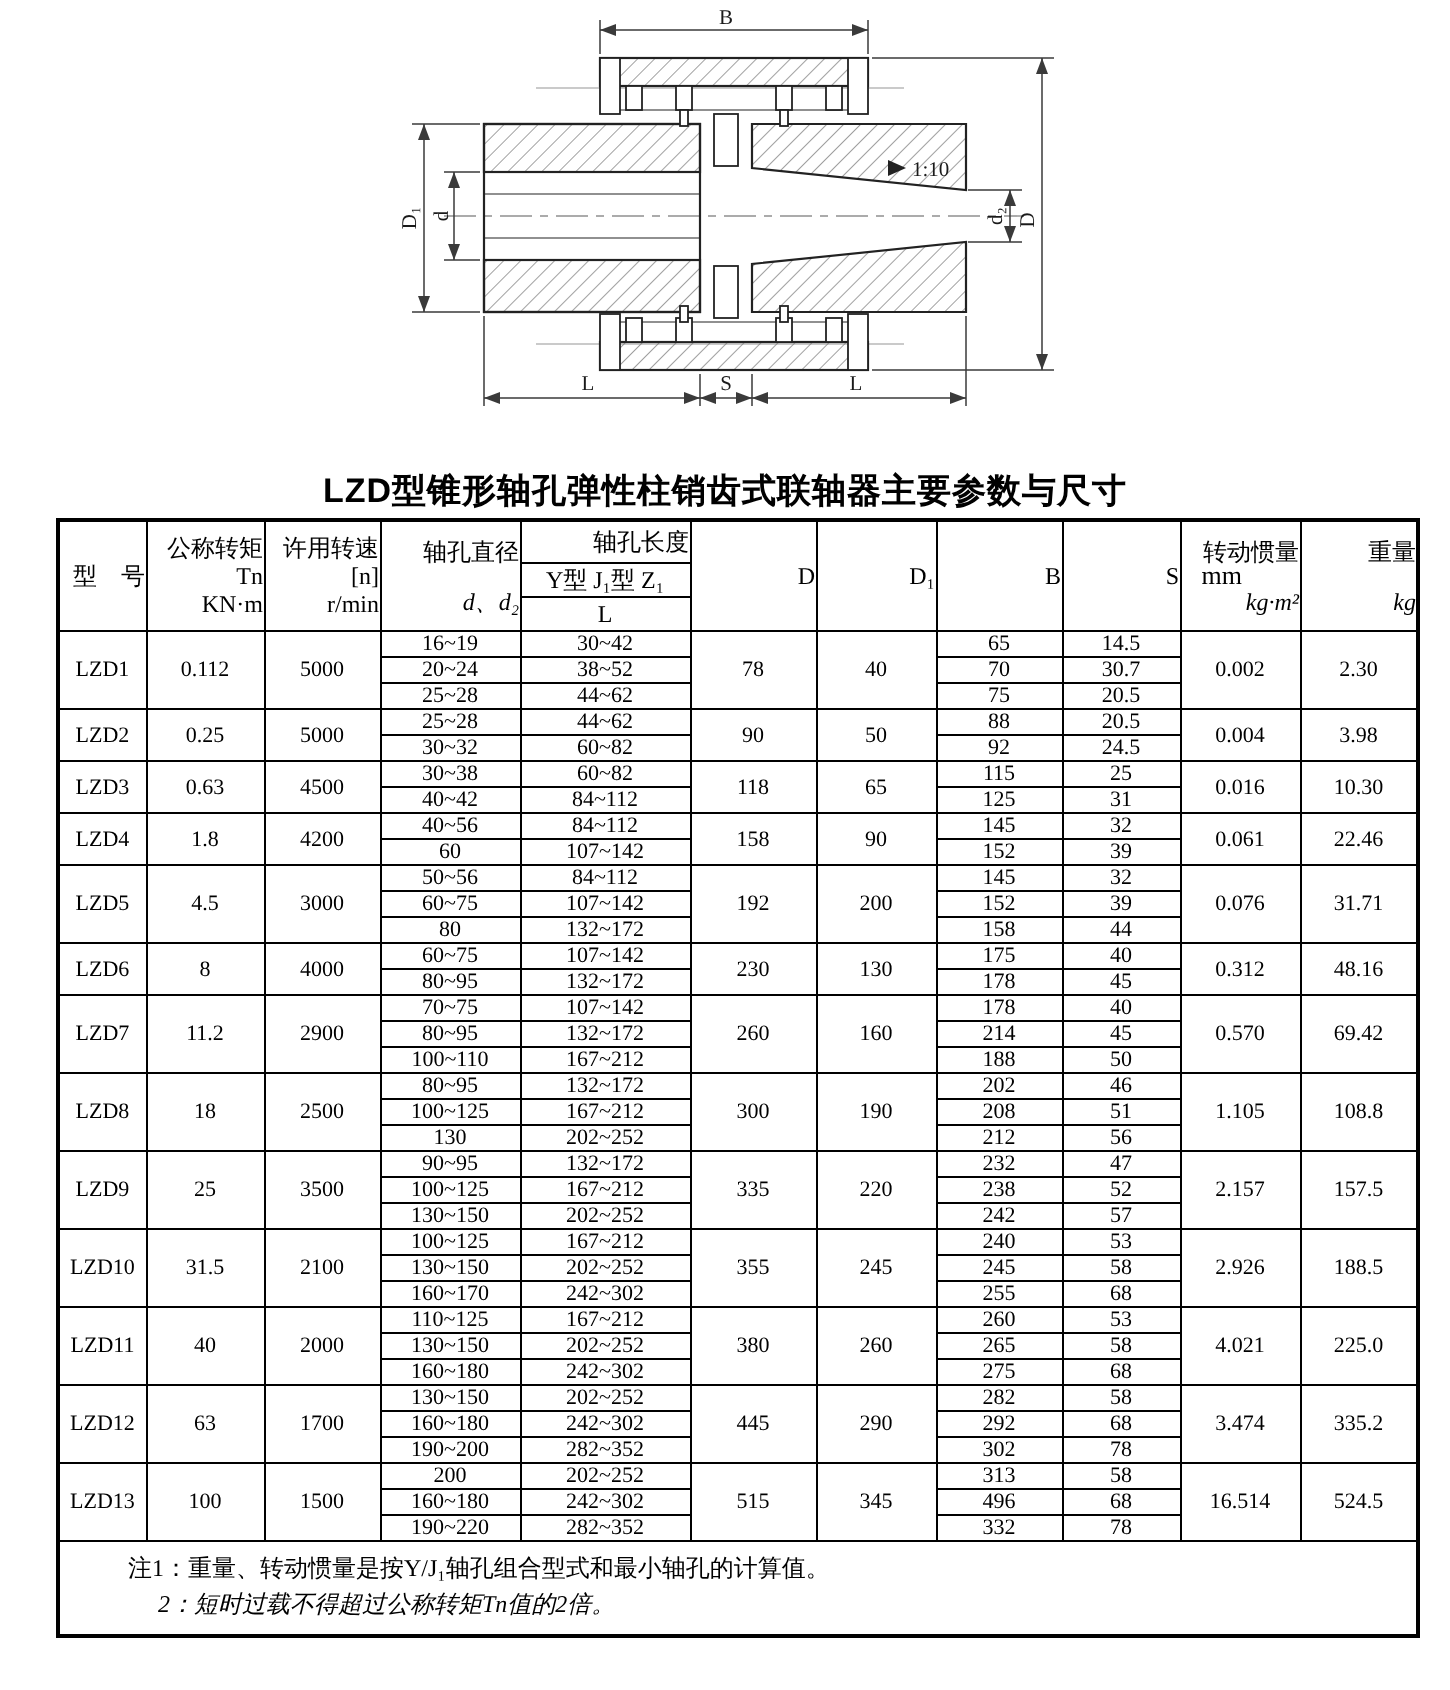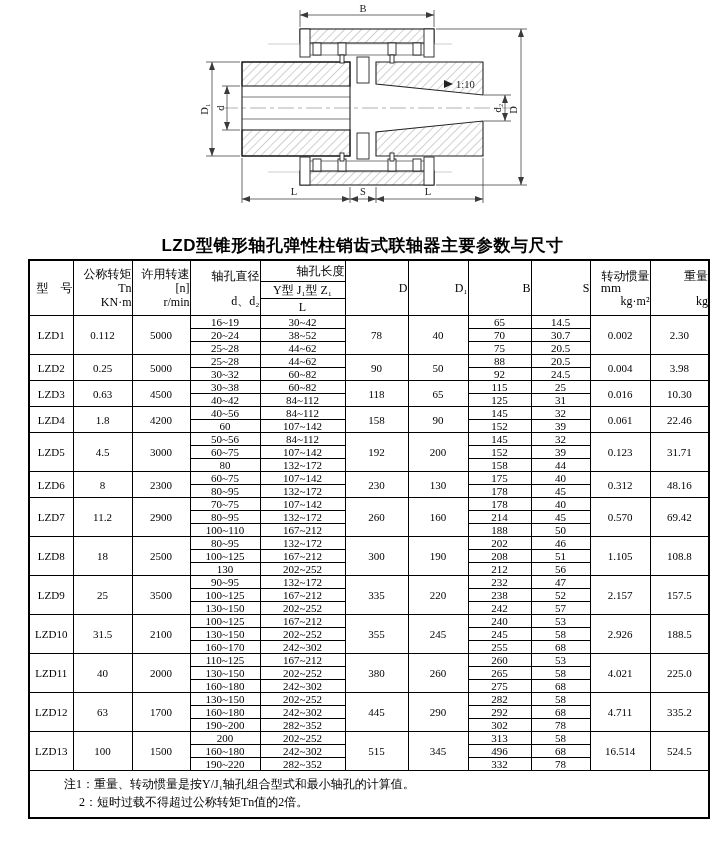--- a/index.html
+++ b/index.html
@@ -15,24 +15,24 @@
   .cl{stroke:#909090;stroke-width:0.7;}
   .title-row{position:relative;height:21px;margin-top:2px;}
   .title{display:block;text-align:center;font-family:"Liberation Sans","DejaVu Sans",sans-serif;font-weight:bold;font-size:17px;letter-spacing:0.5px;}
   .unit{position:absolute;right:104px;top:2px;font-size:13px;font-family:"Liberation Serif","DejaVu Serif",serif;margin-top:44px;}
   table{border-collapse:collapse;table-layout:fixed;width:680px;margin:4px 0 0 28px;border:2px solid #000;}
   th,td{border:1px solid #000;text-align:center;vertical-align:middle;padding:0;font-weight:normal;}
   thead th{font-size:12px;line-height:14px;}
   thead tr:nth-child(1) th{height:20px;text-align:right;}
   thead tr:nth-child(2) th{height:16px;}
   thead tr:nth-child(3) th{height:16px;}
-  .low{margin-top:11px;}
+  .low{margin-top:11px;font-style:italic;}
   tbody td{font-size:11px;line-height:12px;height:12px;white-space:nowrap;}
   .notes{text-align:left;font-size:12px;line-height:18px;padding:4px 4px 6px 34px;margin-left:25px;}
-  .note-2{padding-left:15px;}
+  .note-2{padding-left:15px;font-style:italic;}
 </style>
 </head>
 <body>
 
 <div class="drawing">
 <svg width="725" height="232" viewBox="0 0 725 232">
   <defs>
     <pattern id="h" width="6" height="6" patternUnits="userSpaceOnUse" patternTransform="rotate(45)">
       <line x1="0" y1="0" x2="0" y2="6" stroke="#777" stroke-width="0.7"></line>
     </pattern>
@@ -289,39 +289,39 @@
       <tr>
         <td rowspan="3">LZD5</td>
         <td rowspan="3">4.5</td>
         <td rowspan="3">3000</td>
         <td>50~56</td>
         <td>84~112</td>
         <td rowspan="3">192</td>
         <td rowspan="3">200</td>
         <td>145</td>
         <td>32</td>
-        <td rowspan="3">0.123</td>
+        <td rowspan="3">0.076</td>
         <td rowspan="3">31.71</td>
       </tr>
       <tr>
         <td>60~75</td>
         <td>107~142</td>
         <td>152</td>
         <td>39</td>
       </tr>
       <tr>
         <td>80</td>
         <td>132~172</td>
         <td>158</td>
         <td>44</td>
       </tr>
       <tr>
         <td rowspan="2">LZD6</td>
         <td rowspan="2">8</td>
-        <td rowspan="2">2300</td>
+        <td rowspan="2">4000</td>
         <td>60~75</td>
         <td>107~142</td>
         <td rowspan="2">230</td>
         <td rowspan="2">130</td>
         <td>175</td>
         <td>40</td>
         <td rowspan="2">0.312</td>
         <td rowspan="2">48.16</td>
       </tr>
       <tr>
@@ -458,21 +458,21 @@
       <tr>
         <td rowspan="3">LZD12</td>
         <td rowspan="3">63</td>
         <td rowspan="3">1700</td>
         <td>130~150</td>
         <td>202~252</td>
         <td rowspan="3">445</td>
         <td rowspan="3">290</td>
         <td>282</td>
         <td>58</td>
-        <td rowspan="3">4.711</td>
+        <td rowspan="3">3.474</td>
         <td rowspan="3">335.2</td>
       </tr>
       <tr>
         <td>160~180</td>
         <td>242~302</td>
         <td>292</td>
         <td>68</td>
       </tr>
       <tr>
         <td>190~200</td>

